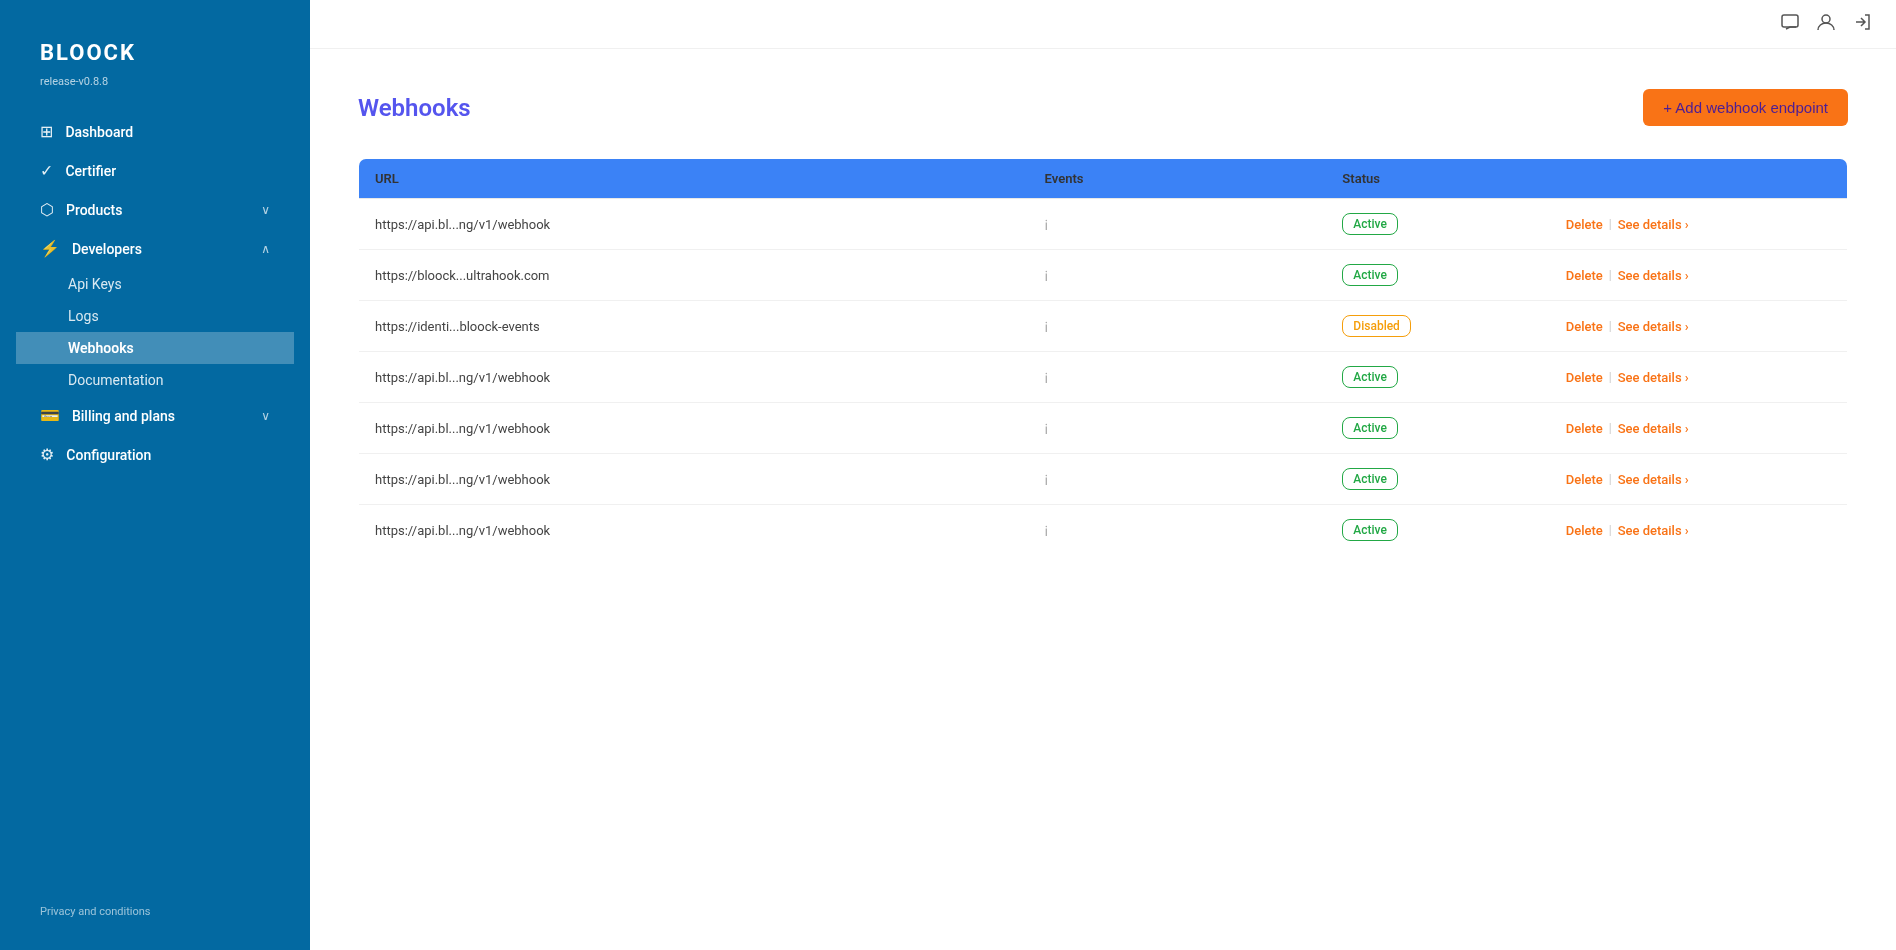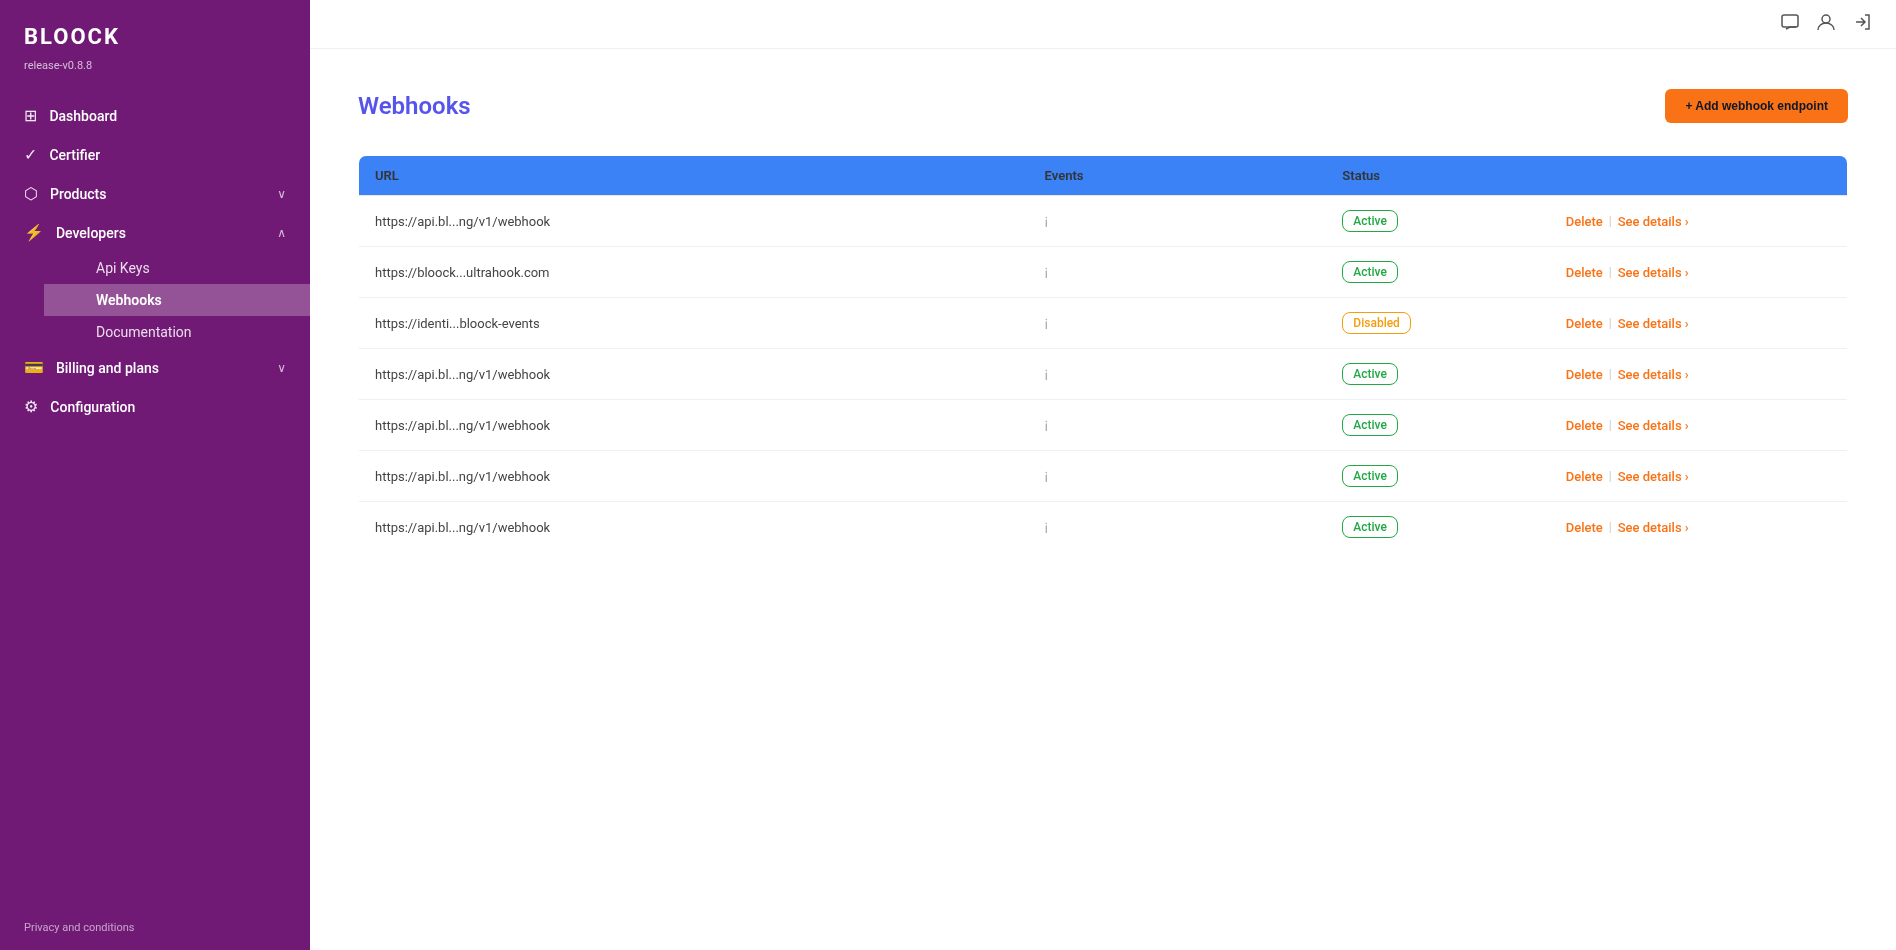--- a/index.html
+++ b/index.html
@@ -2,25 +2,25 @@
 <html><head>
   <meta charset="utf-8">
   <style>
     * { box-sizing: border-box; margin: 0; padding: 0; }
     body { font-family: -apple-system, BlinkMacSystemFont, 'Segoe UI', Roboto, sans-serif; display: flex; height: 100vh; background: #f9f9f9; }
 
     
     .sidebar {
       width: 310px;
       min-width: 310px;
-      background: #701a75;
+      background: #0369a1;
       color: white;
       display: flex;
       flex-direction: column;
-      padding: 0;
+      padding: 16px;
       height: 100vh;
       position: fixed;
       left: 0;
       top: 0;
       bottom: 0;
     }
     .sidebar-logo {
       padding: 24px 24px 8px 24px;
     }
     .sidebar-logo .logo-text {
@@ -60,21 +60,20 @@
       font-size: 12px;
       opacity: 0.7;
     }
     .nav-sub-item {
       display: flex;
       align-items: center;
       padding: 8px 24px 8px 52px;
       cursor: pointer;
       color: rgba(255,255,255,0.85);
       font-size: 14px;
-      margin-left: 44px;
     }
     .nav-sub-item.active-sub { background: rgba(255,255,255,0.25); color: white; font-weight: 600; }
     .sidebar-footer {
       padding: 16px 24px;
       font-size: 11px;
       color: rgba(255,255,255,0.6);
       cursor: pointer;
     }
 
     
@@ -115,26 +114,26 @@
       justify-content: space-between;
       margin-bottom: 32px;
     }
     .page-title {
       font-size: 24px;
       font-weight: 600;
       color: #5555ee;
     }
     .add-webhook-btn {
       background: #f97316;
-      color: #0f172a;
+      color: #4c1d95;
       border: none;
       padding: 10px 20px;
       border-radius: 6px;
-      font-size: 12px;
-      font-weight: 700;
+      font-size: 15px;
+      font-weight: 400;
       cursor: pointer;
       display: flex;
       align-items: center;
       gap: 6px;
     }
 
     
     .webhook-table {
       width: 100%;
       border-collapse: collapse;
@@ -243,20 +242,23 @@
     <div class="nav-item">
       <span class="nav-icon">⚡</span>
       <span>Developers</span>
       <span class="nav-chevron">∧</span>
     </div>
 
     <div class="nav-sub-item">
       <span>Api Keys</span>
     </div>
 
+    <div class="nav-sub-item">
+      <span>Logs</span>
+    </div>
 
     <div class="nav-sub-item active-sub">
       <span>Webhooks</span>
     </div>
 
     <div class="nav-sub-item">
       <span>Documentation</span>
     </div>
 
     <div class="nav-item">

